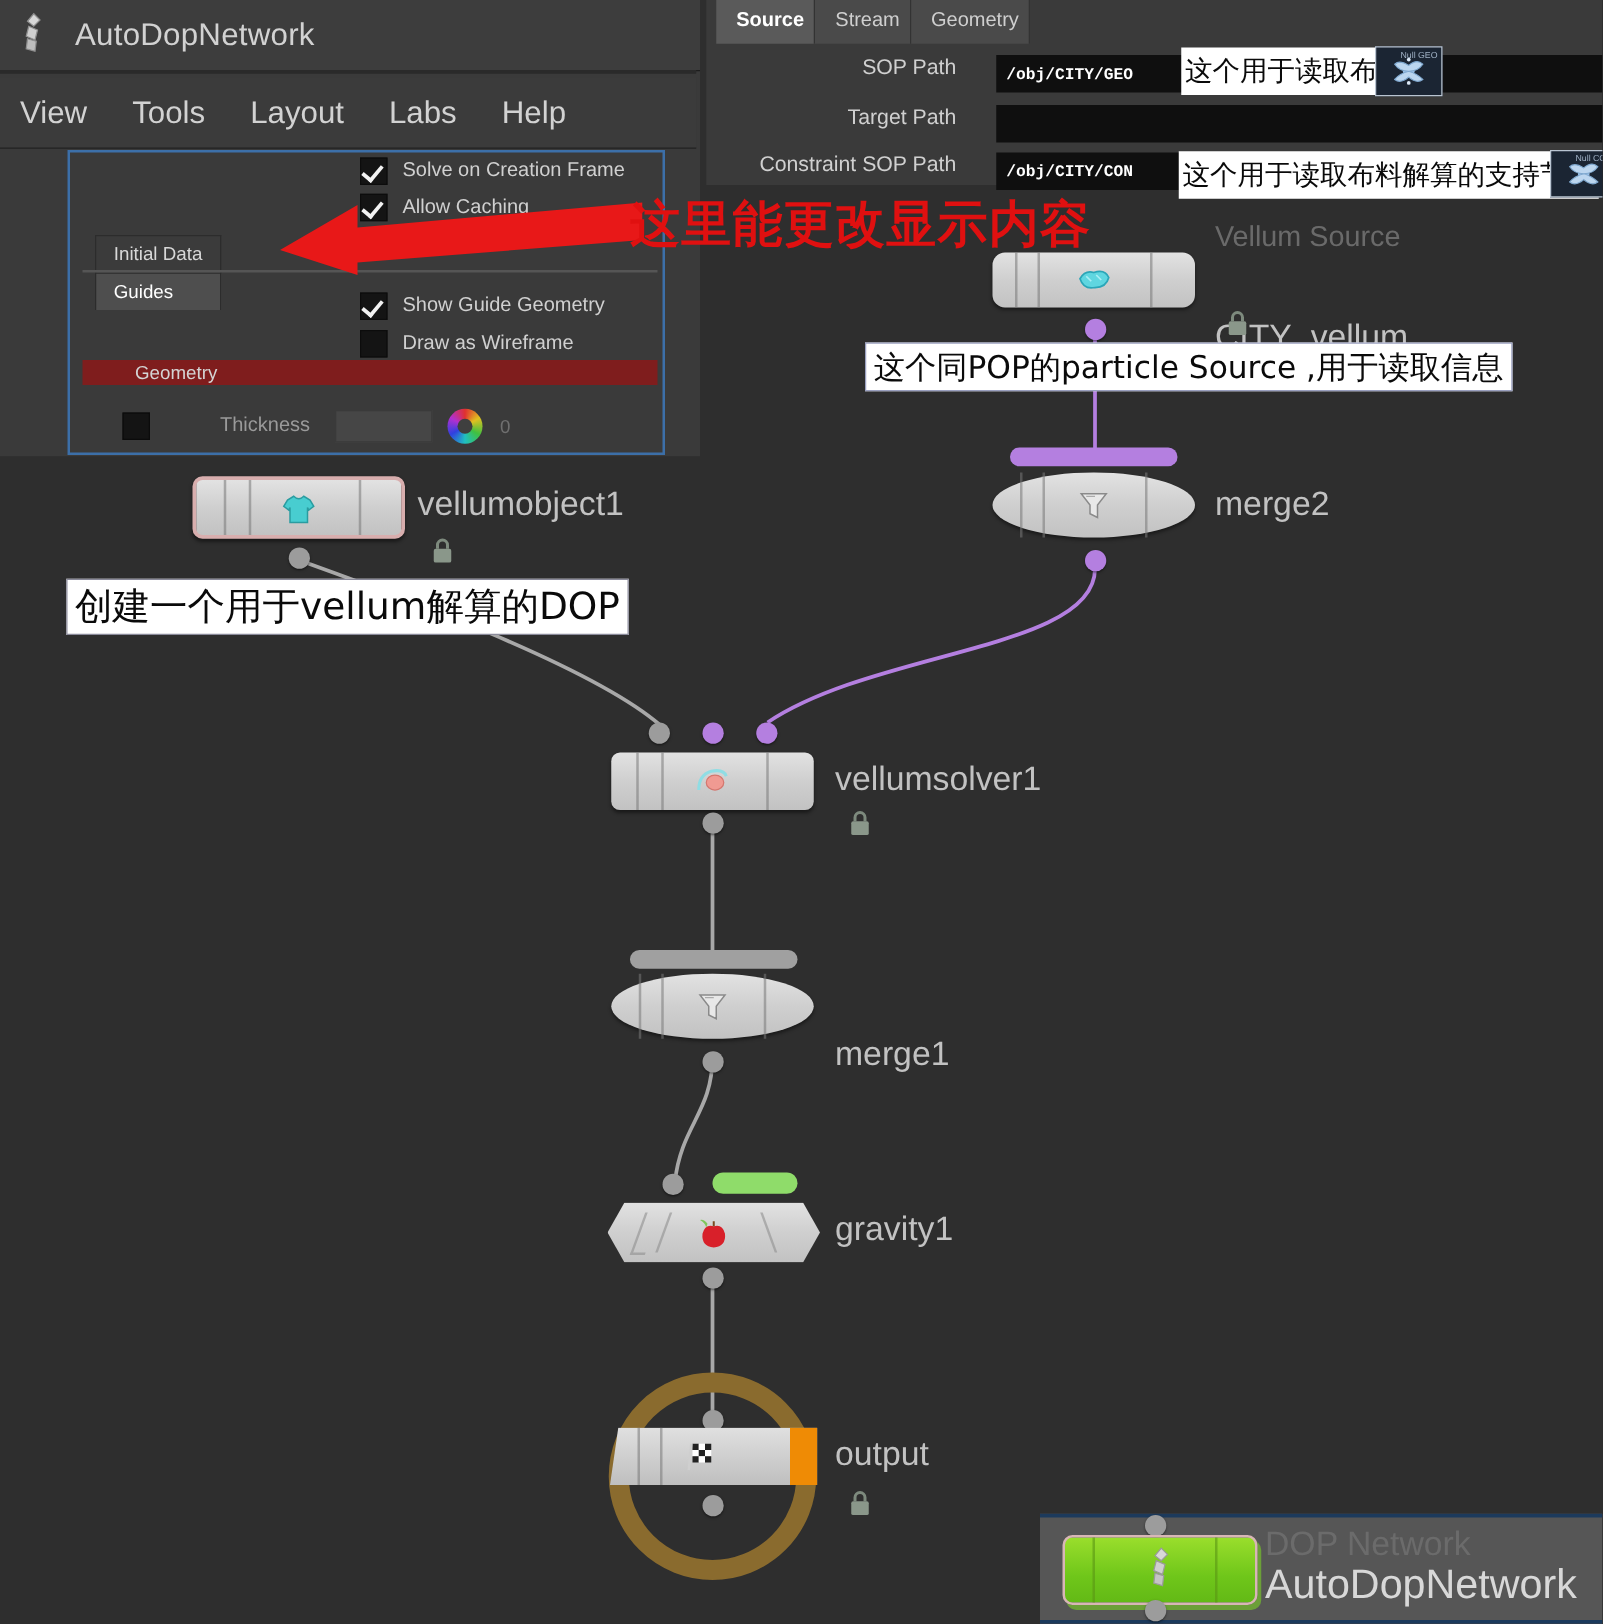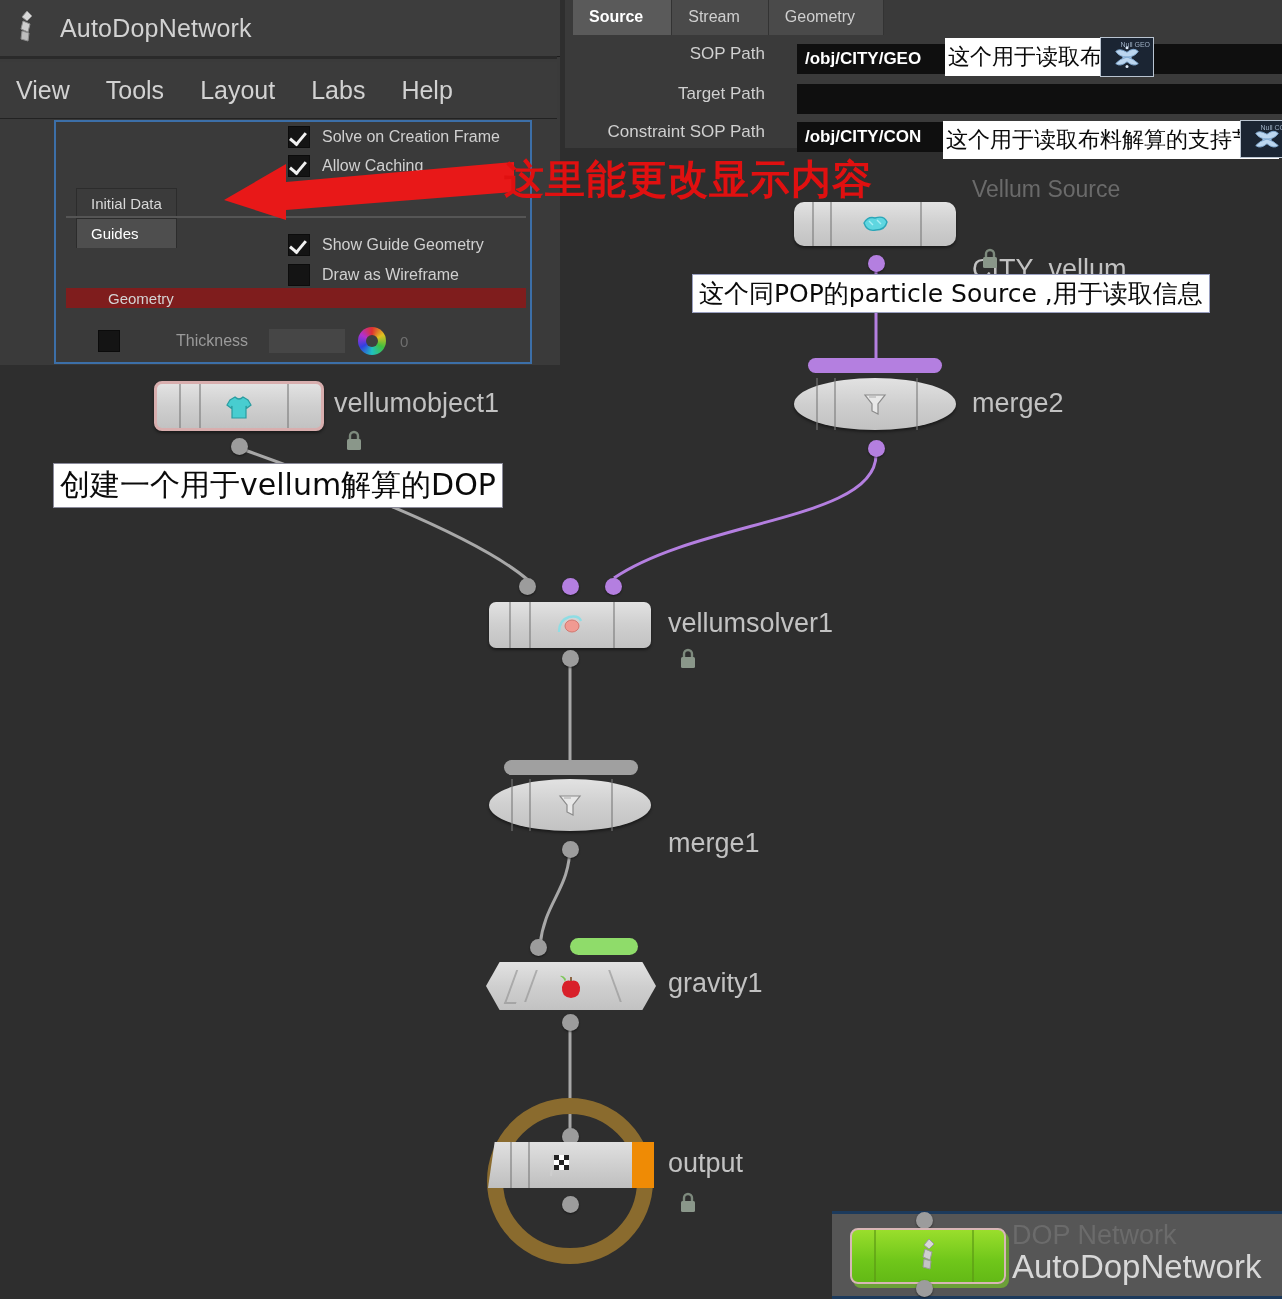--- a/index.html
+++ b/index.html
@@ -53,27 +53,27 @@
   #thickness-wheel{width:28px;height:28px;margin-left:12px;border-radius:50%;
      background:conic-gradient(#e03030,#e0c020,#40c040,#20c0c0,#3040e0,#b030d0,#e03030);
      position:relative;}
   #thickness-wheel:after{content:"";position:absolute;left:8px;top:8px;width:12px;height:12px;
      border-radius:50%;background:#3f3f3f;}
   #thickness-value{font-size:15px;color:#6f6f6f;margin-left:14px;}
 
   
   #right-pane{position:absolute;left:565px;top:0;width:717px;height:148px;background:#3a3a3a;}
   #right-tabs{position:absolute;left:8px;top:0;display:flex;}
-  .rtab{font-size:16px;padding:8px 28px 9px 16px;background:#4a4a4a;color:#cfcfcf;
+  .rtab{font-size:16px;padding:8px 8px 9px 16px;background:#4a4a4a;color:#cfcfcf;
         border-right:1px solid #333;}
   .rtab.active{background:#5a5a5a;color:#ffffff;font-weight:bold;}
   .prow{position:absolute;height:30px;display:flex;align-items:flex-start;}
   .plabel{font-size:17px;color:#d0d0d0;text-align:right;width:200px;}
   .pfield{height:30px;background:#0f0f0f;display:flex;align-items:center;color:#ffffff;
-          font-family:Liberation Sans, sans-serif;font-size:17px;font-weight:bold;}
+          font-family:Liberation Mono, monospace;font-size:13px;font-weight:bold;}
   .pfield span{padding-left:8px;white-space:nowrap;}
 
   
   .anno{position:absolute;background:#ffffff;color:#0a0a0a;white-space:nowrap;
         font-family:"DejaVu Sans","Liberation Sans",sans-serif;}
   .null-thumb{position:absolute;background:#1b2533;border:1px solid #b9c4d1;
      display:flex;align-items:center;justify-content:center;}
   .null-thumb .nt-label{position:absolute;right:3px;top:3px;font-size:7px;line-height:8px;
      color:#9fb0c4;text-align:right;}
 

